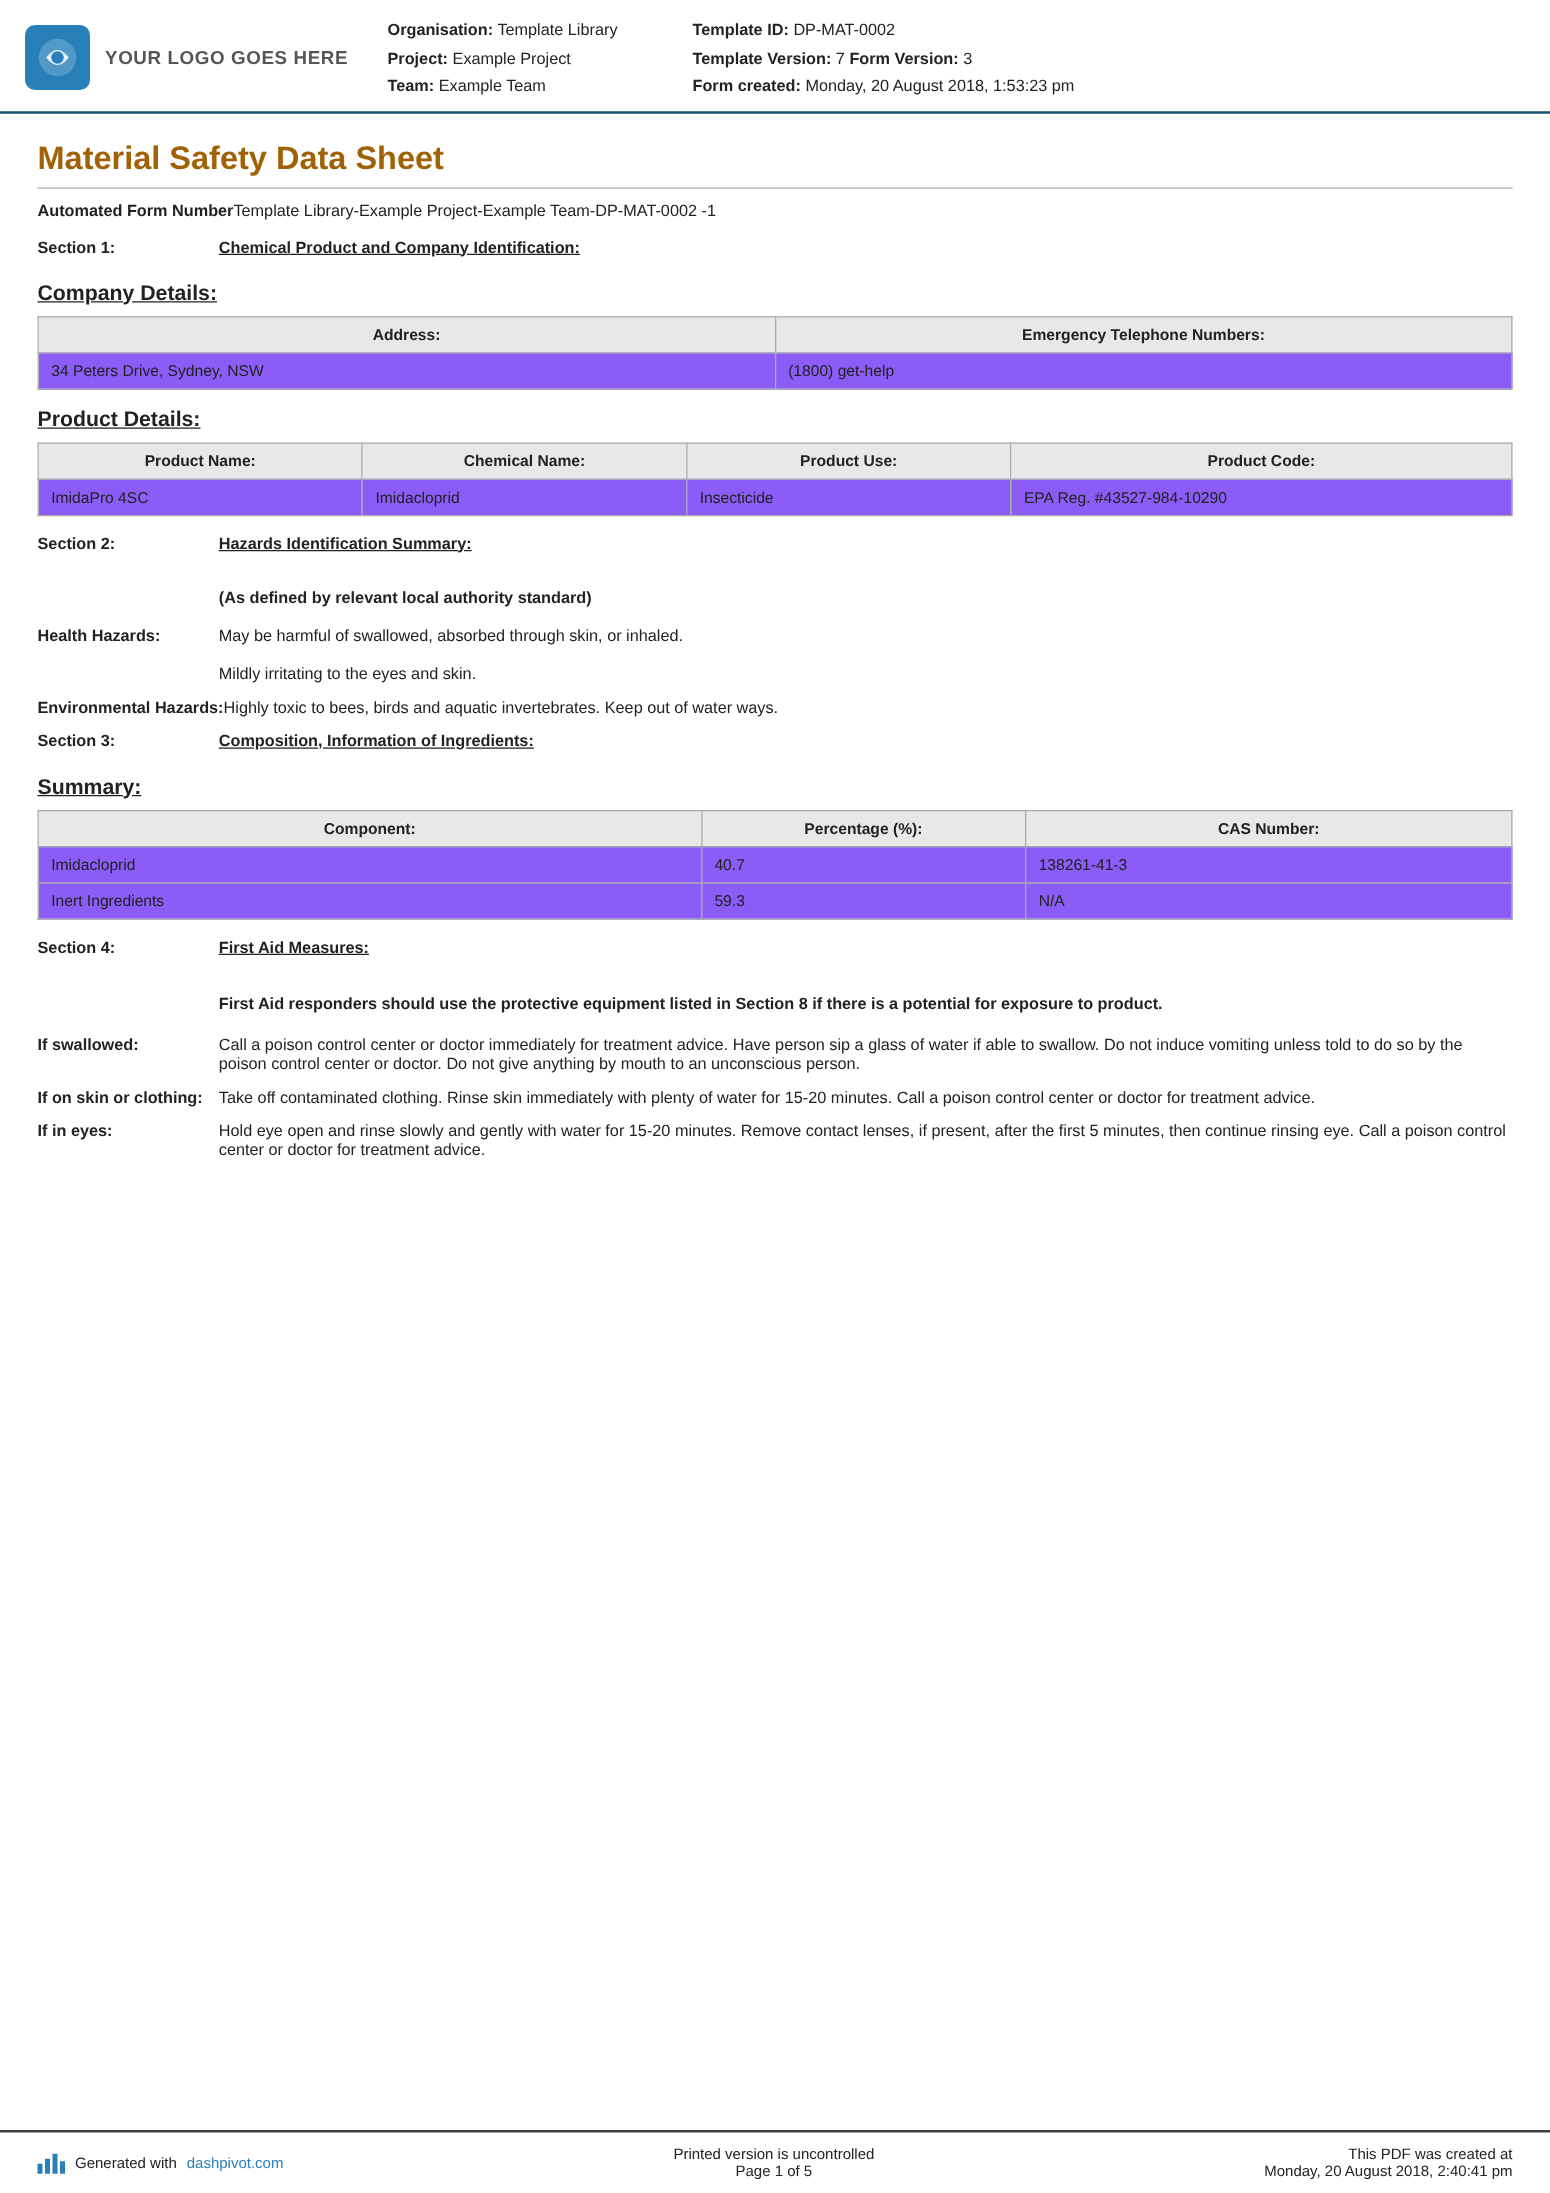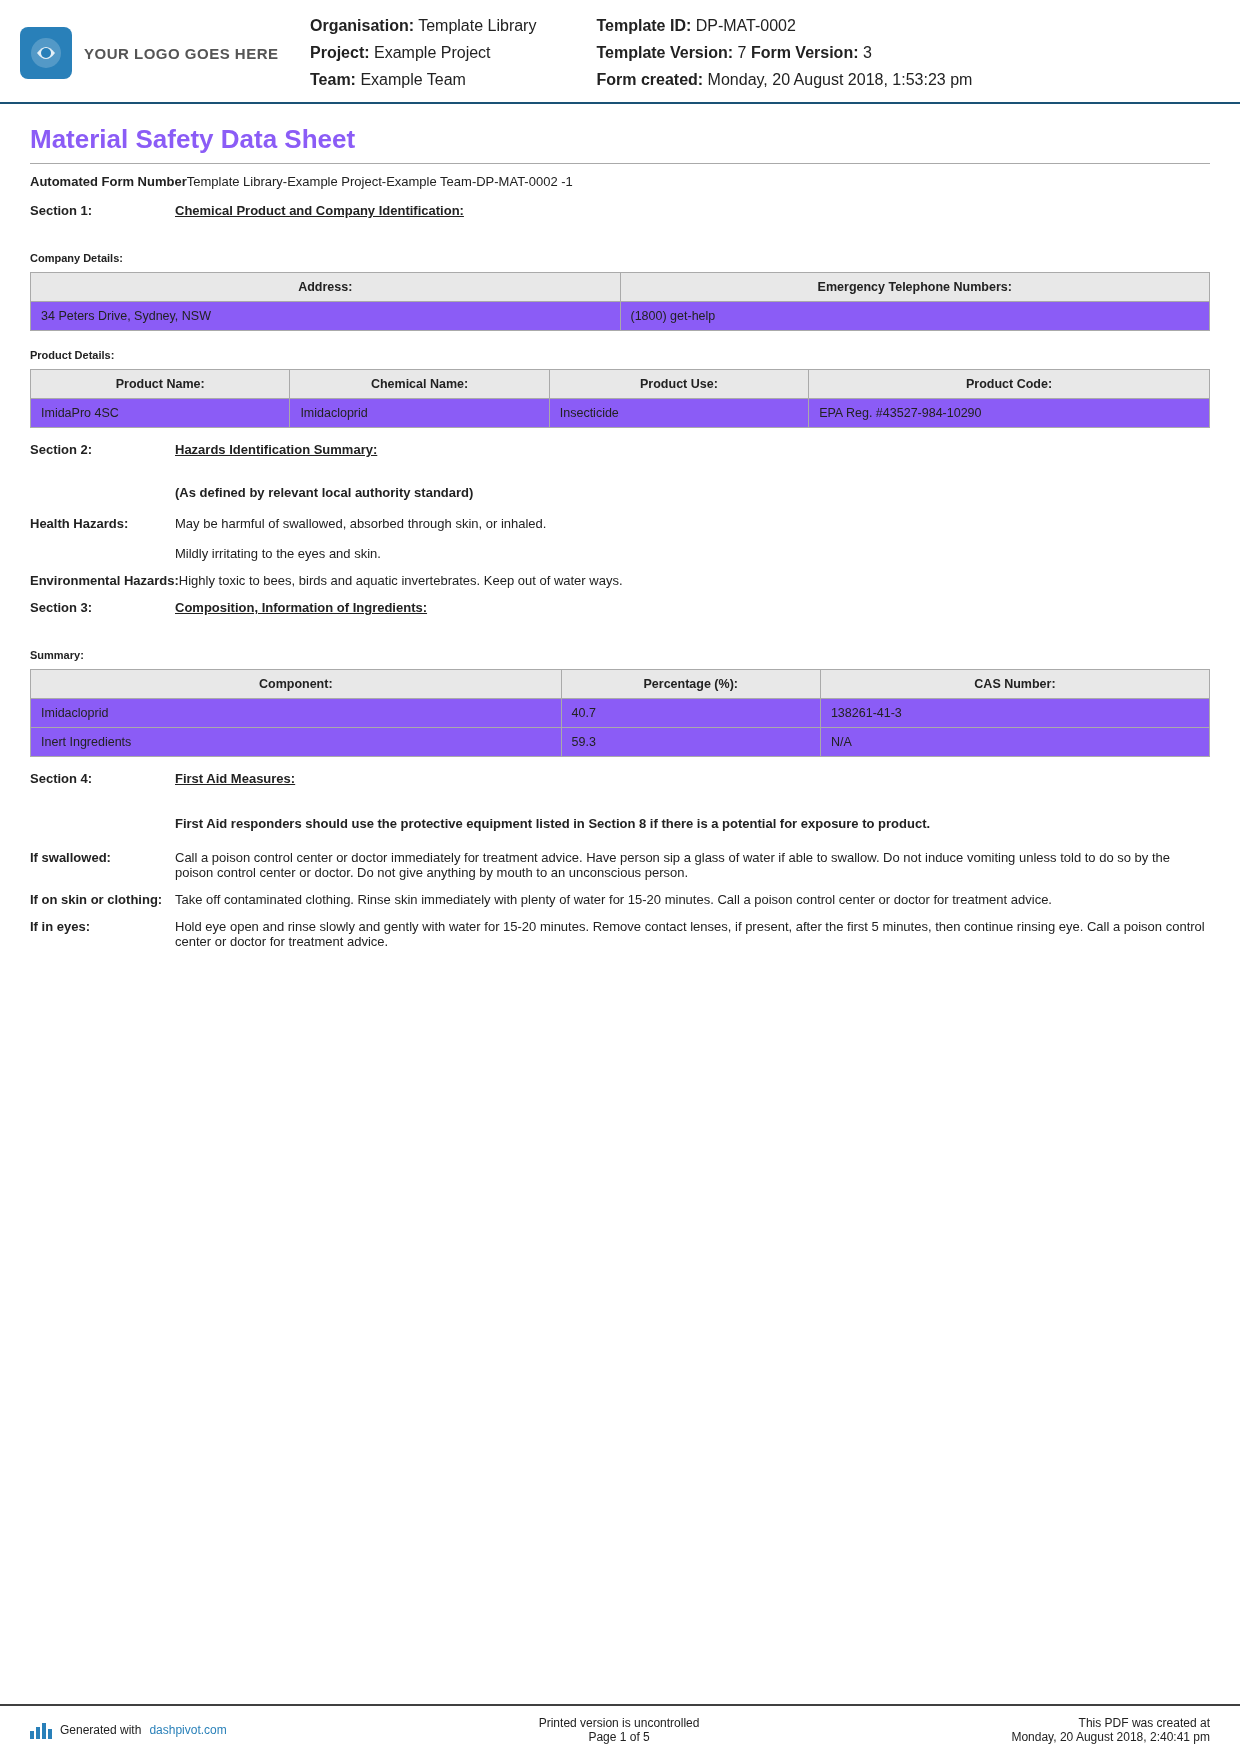--- a/index.html
+++ b/index.html
@@ -56,40 +56,40 @@
     }
     .header-meta {
       flex: 1;
       display: flex;
       gap: 60px;
     }
     .header-meta-col {
       display: flex;
       flex-direction: column;
       gap: 3px;
-      font-size: 16px;
+      font-size: 13px;
     }
     .header-meta-col span {
       line-height: 1.5;
     }
     .header-meta-col .label {
       font-weight: bold;
     }
 
     
     .content {
       padding: 20px 30px 20px 30px;
       flex: 1;
     }
 
     
     .doc-title {
       font-size: 26px;
       font-weight: bold;
-      color: #8b5cf6;
+      color: #a16207;
       border-bottom: 1px solid #aaa;
       padding-bottom: 8px;
       margin-bottom: 10px;
     }
 
     
     .form-number-row {
       display: flex;
       align-items: center;
       margin-bottom: 14px;
@@ -117,23 +117,24 @@
     }
     .section-title {
       font-weight: bold;
       font-size: 13px;
       text-decoration: underline;
     }
 
     
     .sub-heading {
       font-weight: bold;
-      font-size: 11px;
+      font-size: 17px;
       margin-bottom: 8px;
-      margin-top: 18px;
+      margin-top: 4px;
+      text-decoration: underline;
     }
 
     
     table {
       width: 100%;
       border-collapse: collapse;
       margin-bottom: 14px;
     }
     table th, table td {
       border: 1px solid #aaa;

